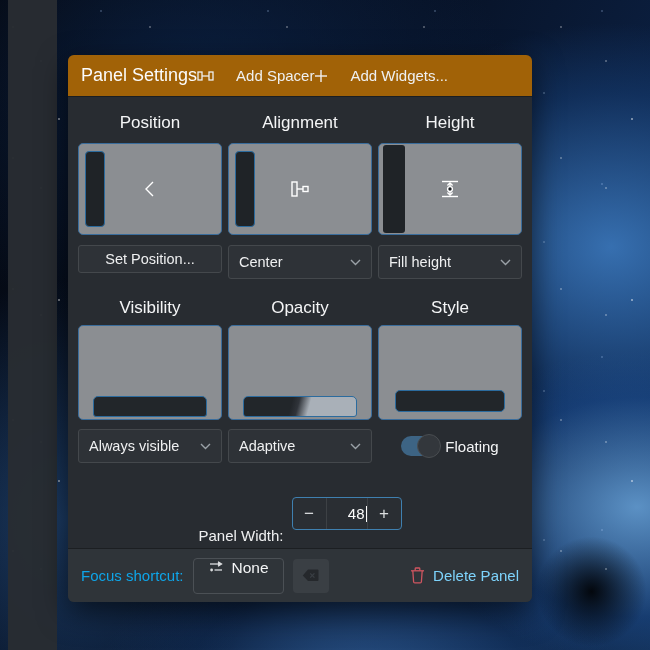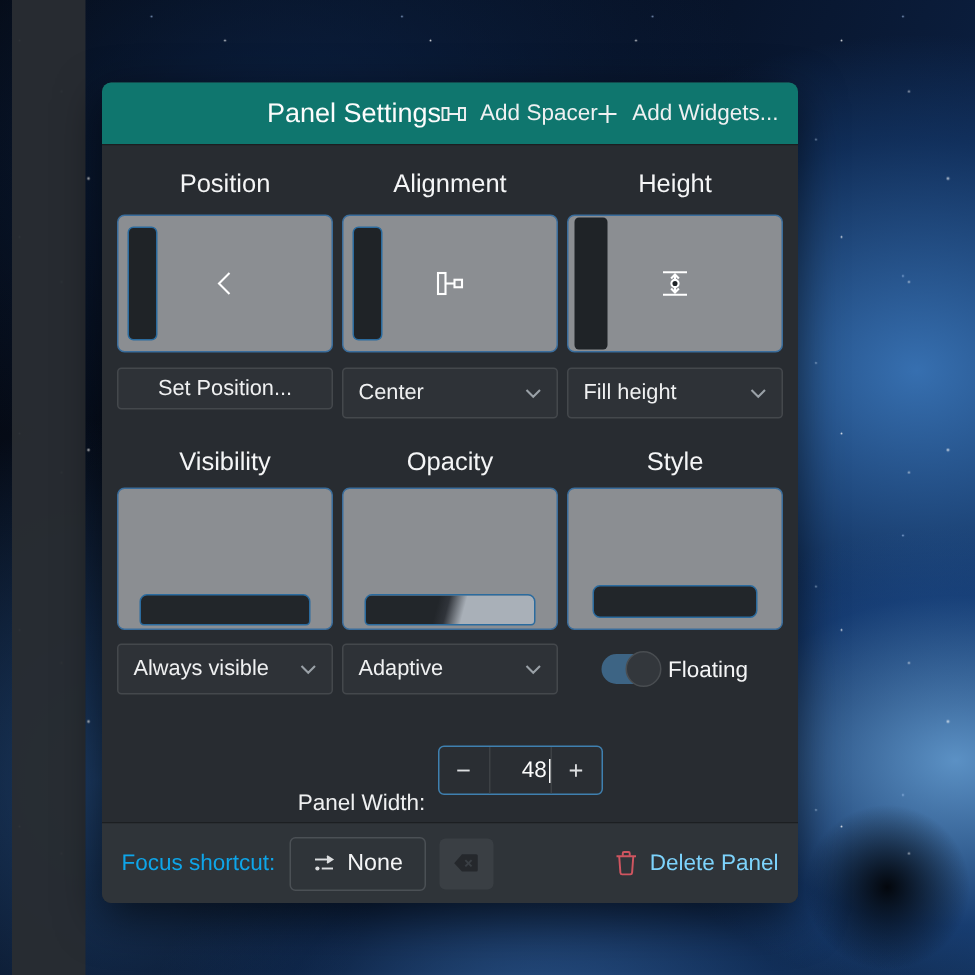--- a/index.html
+++ b/index.html
@@ -27,25 +27,25 @@
 
   
   .edge-panel { position:absolute; left:8px; top:0; width:49px; height:650px;
     background:rgba(41,45,50,.96); }
 
   
   .dialog { position:absolute; left:68px; top:55px; width:464px; height:547px;
     background:#282c31; border-radius:6px; box-shadow:0 10px 30px rgba(0,0,0,.6);
     color:#eff0f1; }
 
-  .dlg-header { height:42px; background:#0f766e; border-radius:6px 6px 0 0;
+  .dlg-header { height:42px; background:#a16207; border-radius:6px 6px 0 0;
     border-bottom:1px solid #1b1e21; display:flex; align-items:center;
-    justify-content:flex-end; padding:0 13px; }
+    justify-content:flex-start; padding:0 13px; }
   .dlg-title { font-size:18px; color:#fcfcfc; }
-  .tool-btn { display:flex; align-items:center; gap:9px; font-size:15px;
+  .tool-btn { display:flex; align-items:center; gap:22px; font-size:15px;
     color:#eff0f1; cursor:pointer; }
 
   .grid { display:grid; grid-template-columns:repeat(3,144px); column-gap:6px;
     padding:0 10px; }
   .sec-label { text-align:center; font-size:17px; color:#f4f5f6; }
   .row-labels1 { margin-top:16px; }
   .row-labels2 { margin-top:19px; }
 
   .preview { position:relative; height:92px; background:#8b8e92;
     border:1.5px solid #3a6d9c; border-radius:5px; }
@@ -93,21 +93,21 @@
     font-size:15px; color:#fcfcfc; border-left:1px solid #3d4145;
     border-right:1px solid #3d4145; }
   .caret { display:inline-block; width:1px; height:16px; background:#fcfcfc;
     margin-left:1px; }
 
   .dlg-footer { position:absolute; left:0; right:0; bottom:0; height:54px;
     background:#2f3439; border-top:1px solid #1c1f22; border-radius:0 0 6px 6px;
     display:flex; align-items:center; padding:0 13px; gap:9px; }
   .footer-label { font-size:15px; color:#0ea5e9; }
   .shortcut-btn { height:36px; padding:0 14px; border:1px solid #4b5055;
-    border-radius:4px; display:flex; align-items:center; gap:8px; font-size:15.5px;
+    border-radius:4px; display:flex; align-items:flex-start; gap:8px; font-size:15.5px;
     color:#f4f5f6; cursor:pointer; }
   .clear-btn { width:36px; height:34px; background:#3a3f44; border-radius:4px;
     display:flex; align-items:center; justify-content:center; }
   .delete-btn { margin-left:auto; display:flex; align-items:center; gap:8px;
     font-size:15px; color:#7dd3fc; cursor:pointer; }
   svg { display:block; }
 </style>
 </head>
 <body>
 

